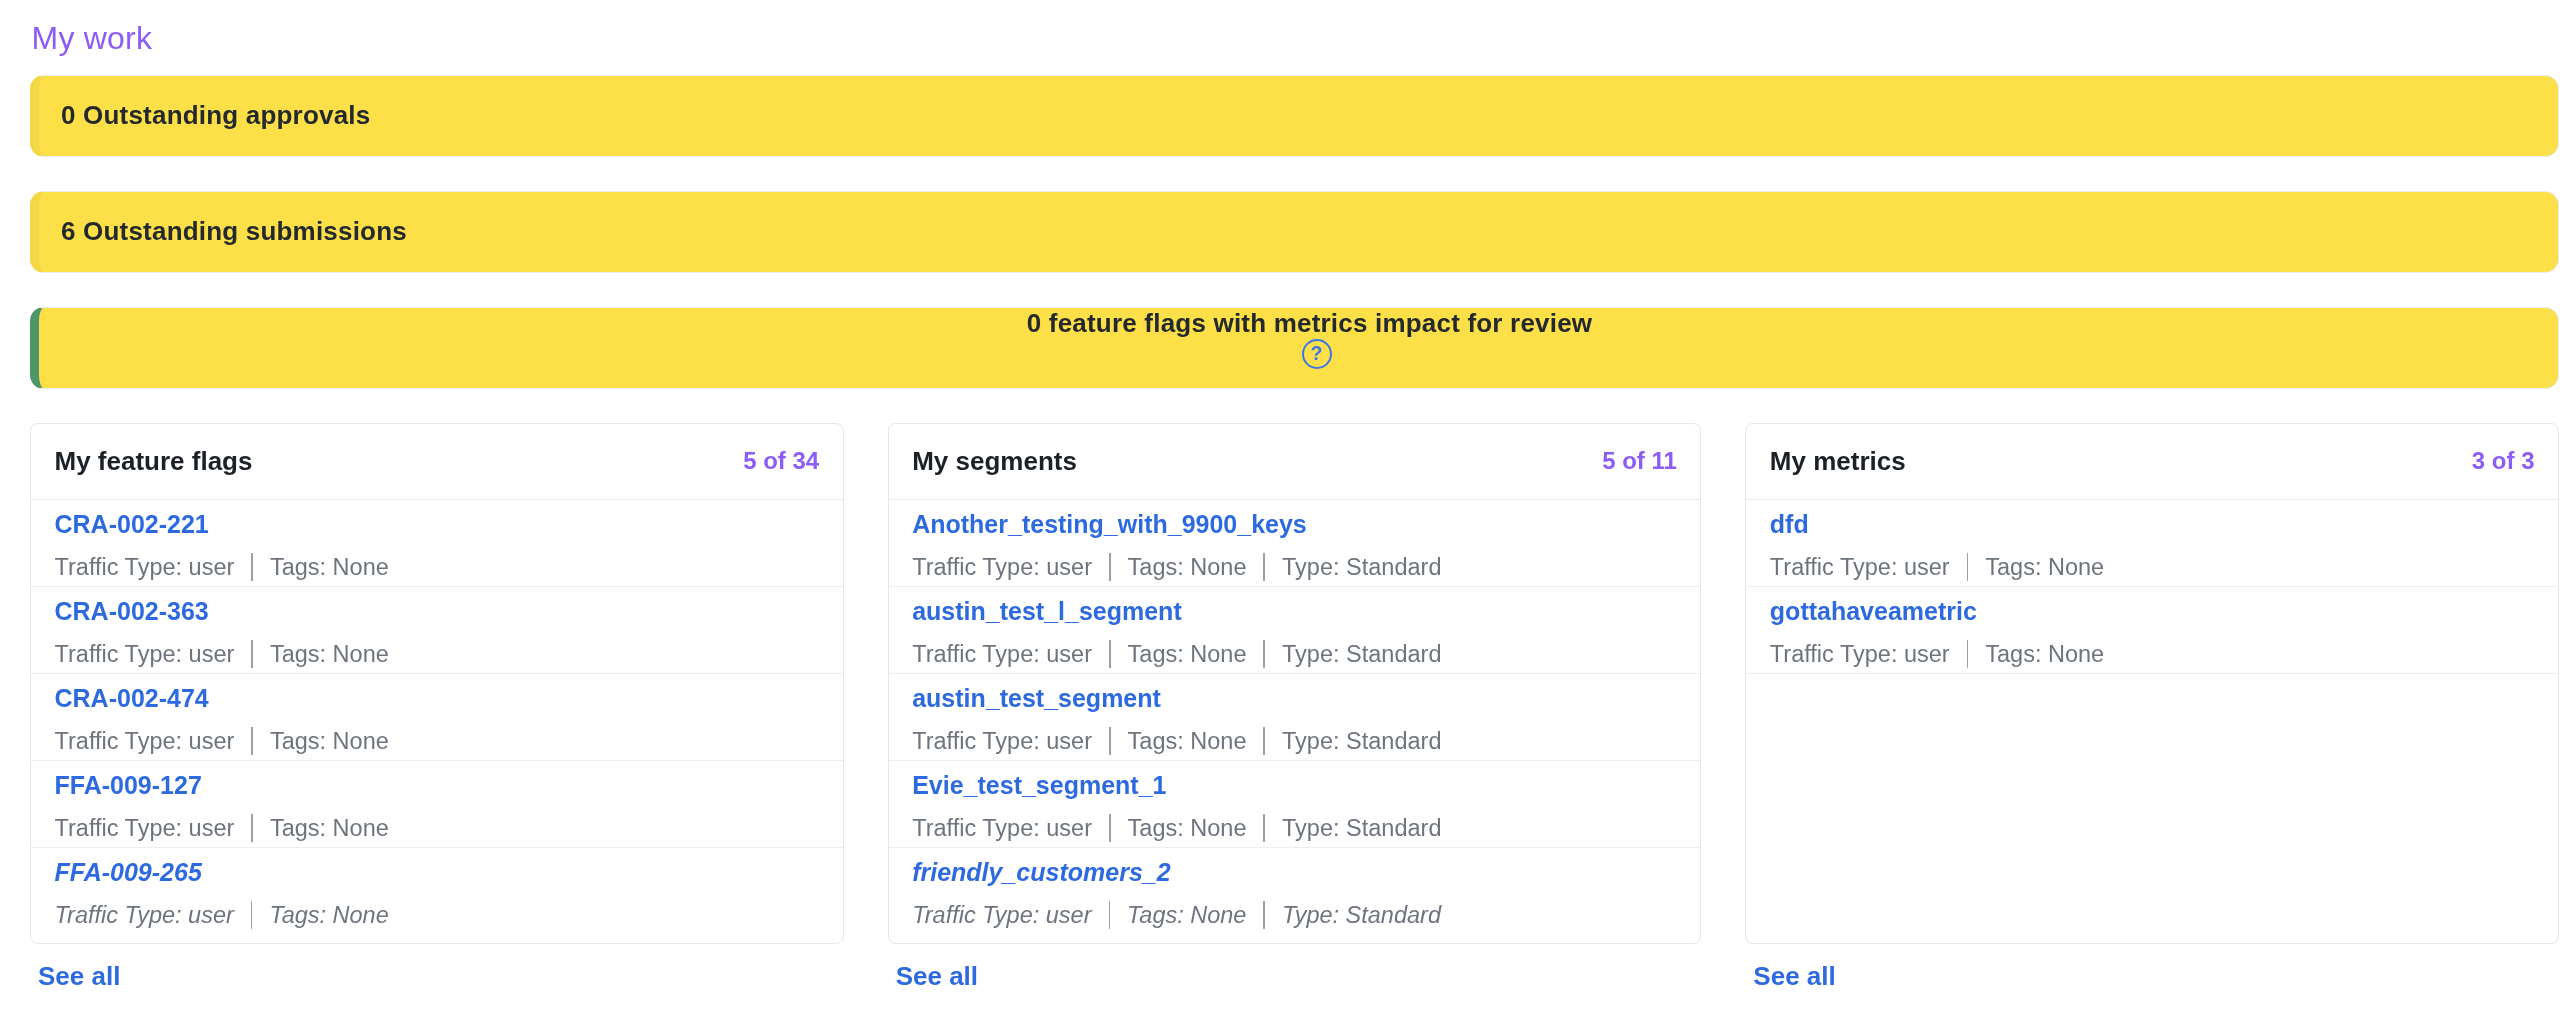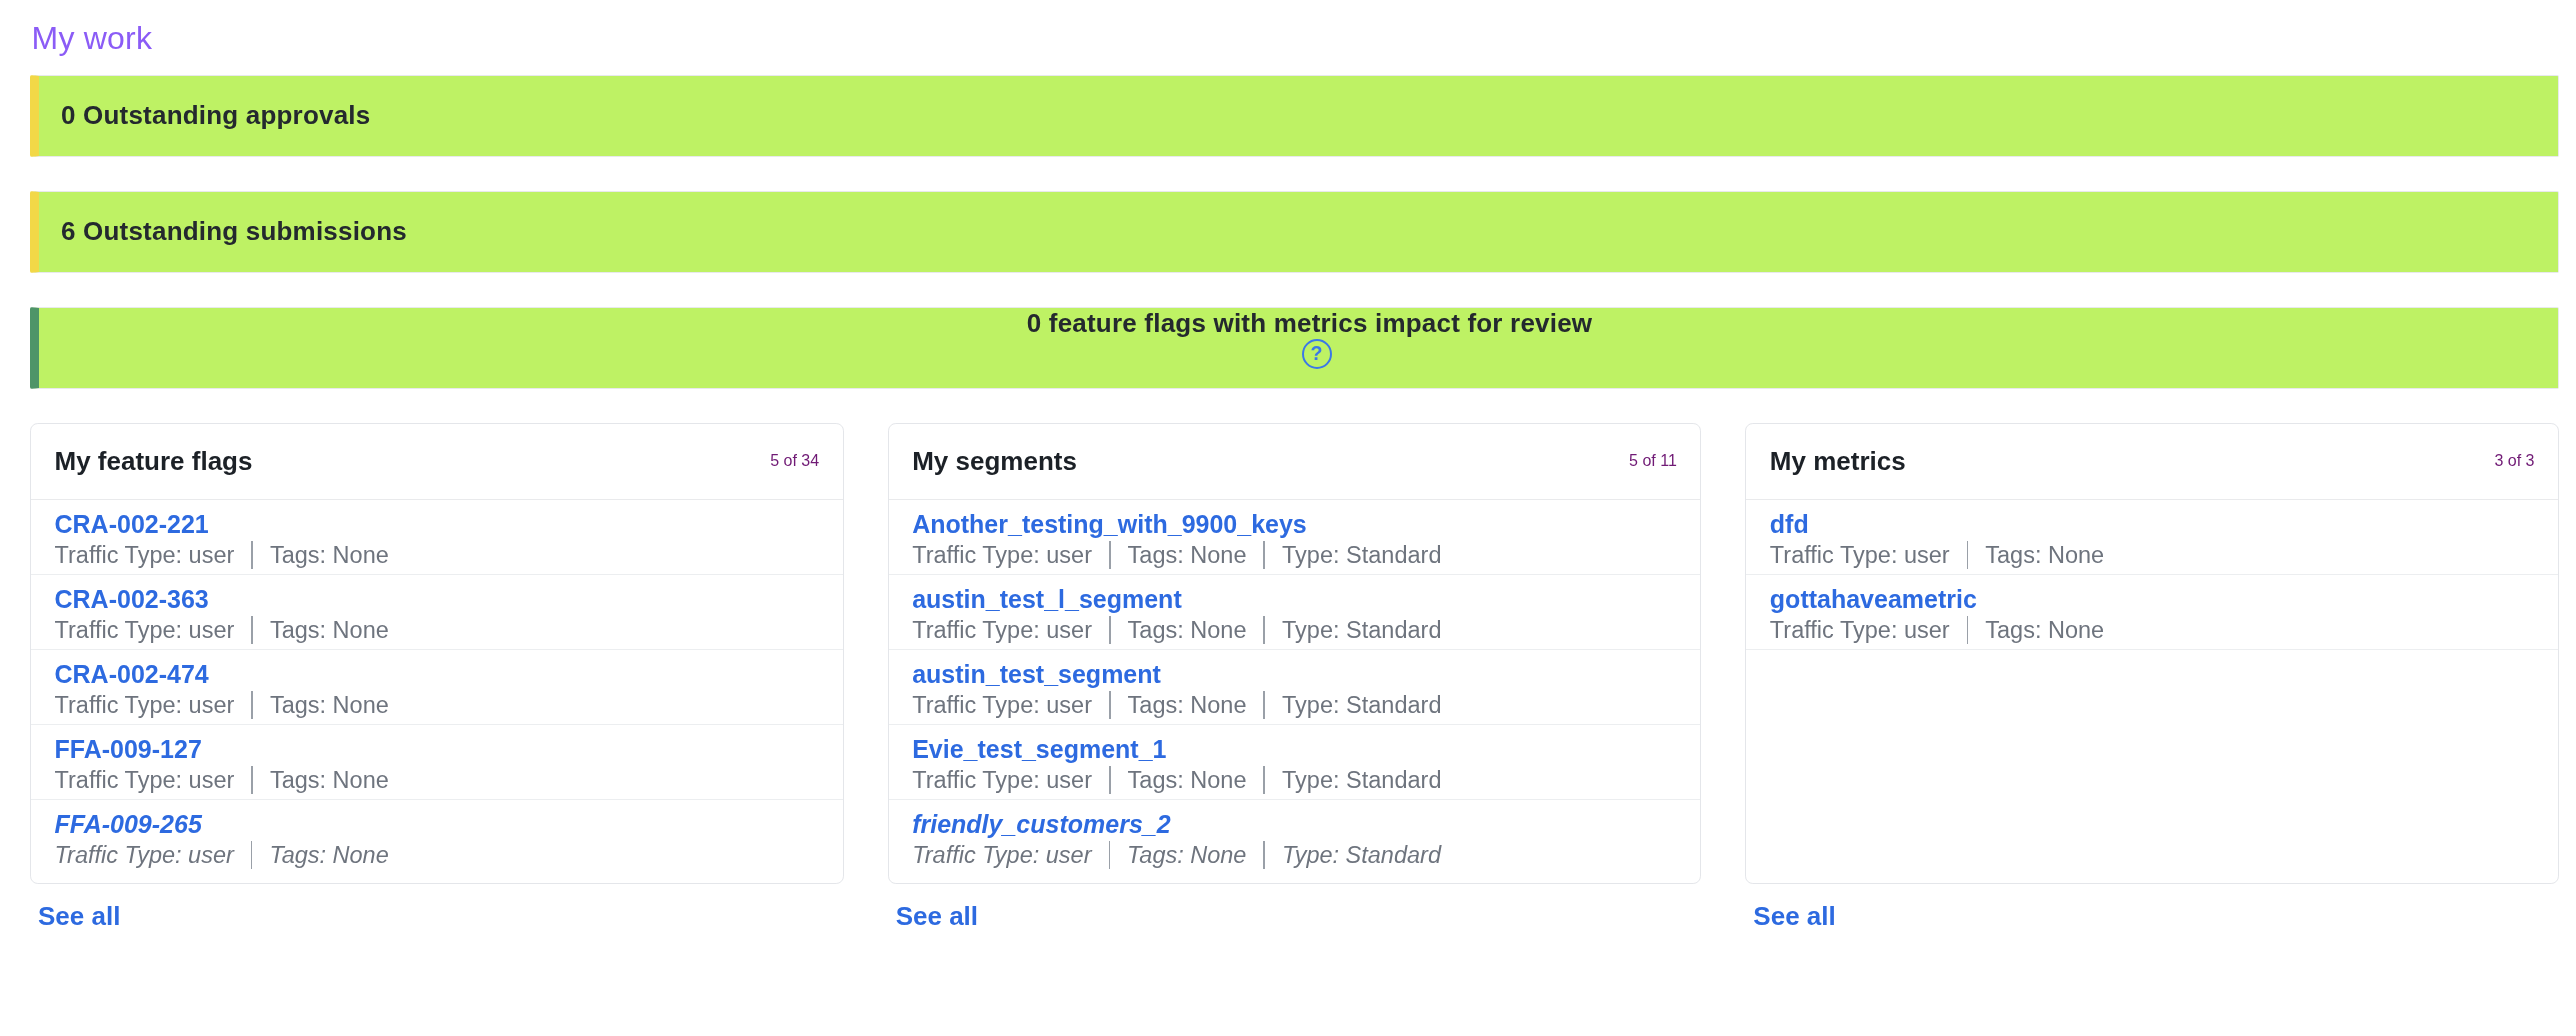--- a/index.html
+++ b/index.html
@@ -12,24 +12,24 @@
   }
   .page { padding: 15.7px 17px 0 30px; }
 
   h1.page-title {
     font-size: 32px; line-height: 44px; font-weight: 400;
     color: #8b5cf6; margin: 0 0 15px 1.6px; letter-spacing: 0.2px;
   }
 
   .alert {
     height: 82px;
-    background: #bef264;
+    background: #fde047;
     border: 1.6px solid #e8e9ec;
     border-left: 9.4px solid #f2d847;
-    border-radius: 2px;
+    border-radius: 14px;
     display: flex; align-items: center;
     padding-left: 22px;
     margin-bottom: 34px;
   }
   .alert-text {
     font-size: 26px; font-weight: 700; color: #24292e; letter-spacing: 0.2px;
   }
   .help-icon {
     display: inline-flex; align-items: center; justify-content: center;
     width: 30px; height: 30px; margin-left: 14px;
@@ -47,31 +47,31 @@
     border-radius: 7.8px;
     overflow: hidden;
   }
   .card-head {
     height: 76px;
     display: flex; align-items: center; justify-content: space-between;
     padding: 0 23.5px;
     border-bottom: 1.6px solid #e9eaec;
   }
   .card-title { font-size: 26px; font-weight: 700; color: #1c2127; }
-  .card-count { font-size: 16px; font-weight: 400; color: #701a75; }
+  .card-count { font-size: 24px; font-weight: 700; color: #8b5cf6; }
 
   .row { padding: 9.4px 23.5px 4.7px; border-bottom: 1.6px solid #eceef0; }
   .card.hide-last-divider .row:last-child { border-bottom: none; padding-bottom: 14px; font-style: italic; }
   .item-link {
     display: inline-block;
     font-size: 25px; line-height: 31px; font-weight: 700;
     color: #2d6ae0; text-decoration: none; cursor: pointer;
   }
   .item-meta {
-    margin-top: 1px;
+    margin-top: 13px;
     font-size: 23.5px; line-height: 28px; color: #6e747e;
     display: flex; align-items: center; white-space: nowrap;
   }
   .vsep {
     display: inline-block; width: 1.6px; height: 28px;
     background: #9aa0a8; margin: 0 17px; flex: 0 0 auto;
   }
   .badge {
     display: inline-block;
     background: #f2f2f4; color: #30363d;

